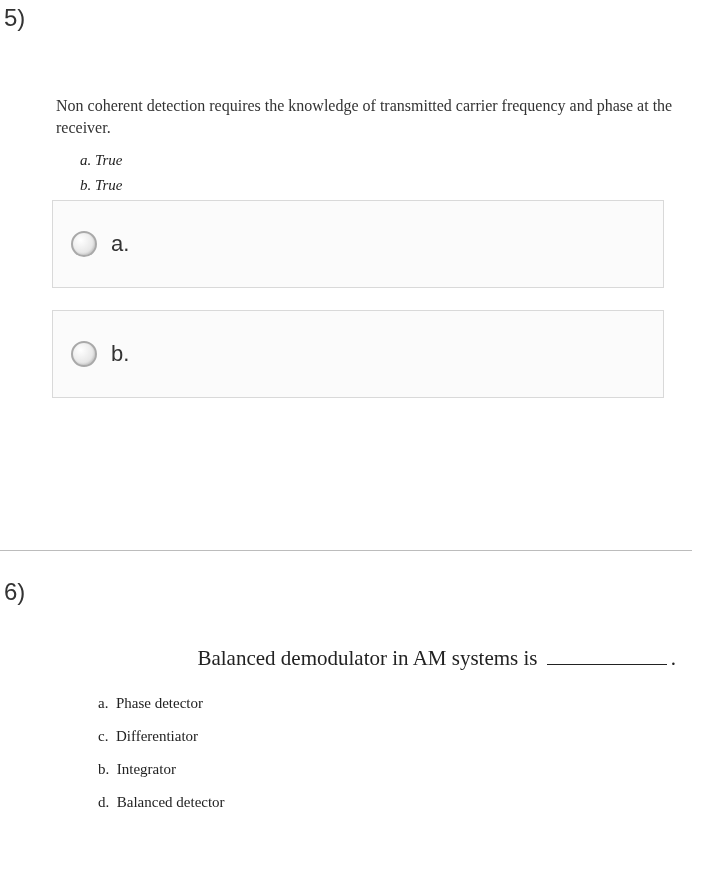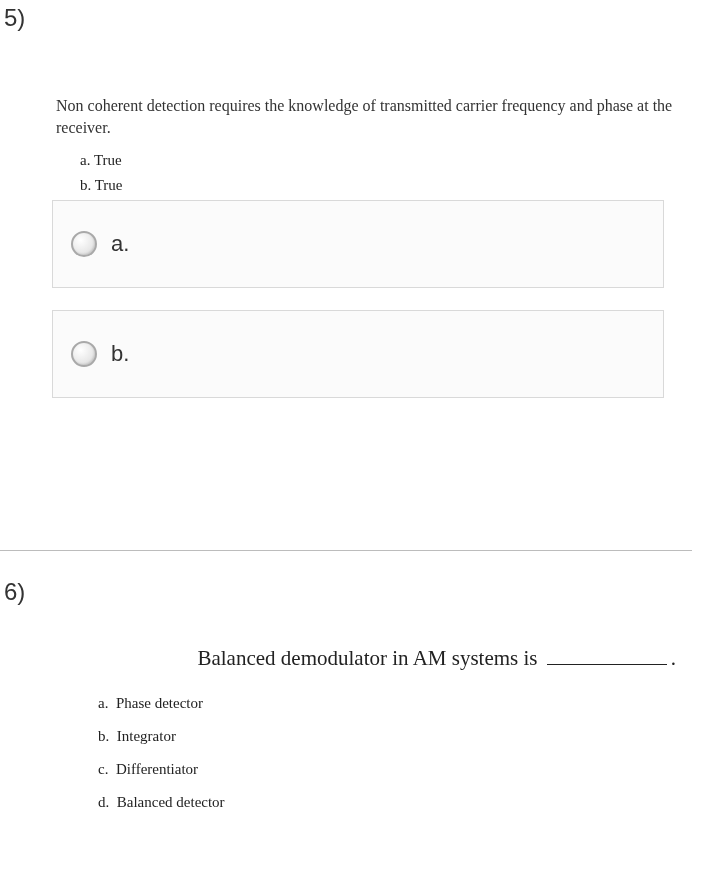--- a/index.html
+++ b/index.html
@@ -32,20 +32,21 @@
       line-height: 1.35;
       color: #333;
       margin-bottom: 14px;
     }
     .q5-letter-list {
       margin-left: 24px;
       font-size: 15px;
     }
     .q5-letter-item {
       margin-bottom: 8px;
+      font-style: italic;
     }
 
     .answer-box {
       position: absolute;
       left: 52px;
       width: 612px;
       height: 88px;
       background: #fbfbfb;
       border: 1px solid #d9d9d9;
       display: flex;
@@ -143,25 +144,25 @@
 <div class="q6-body">
   <div class="q6-prompt">
     <span>Balanced demodulator in AM systems is </span><span class="blank"></span><span>.</span>
   </div>
   <div class="q6-list">
     <div class="q6-item">
       <span>a.</span>
       &nbsp;<span>Phase detector</span>
     </div>
     <div class="q6-item">
+      <span>c.</span>
+      &nbsp;<span>Differentiator</span>
+    </div>
+    <div class="q6-item">
       <span>b.</span>
       &nbsp;<span>Integrator</span>
-    </div>
-    <div class="q6-item">
-      <span>c.</span>
-      &nbsp;<span>Differentiator</span>
     </div>
     <div class="q6-item">
       <span>d.</span>
       &nbsp;<span>Balanced detector</span>
     </div>
   </div>
 </div>
 
 </body></html>

